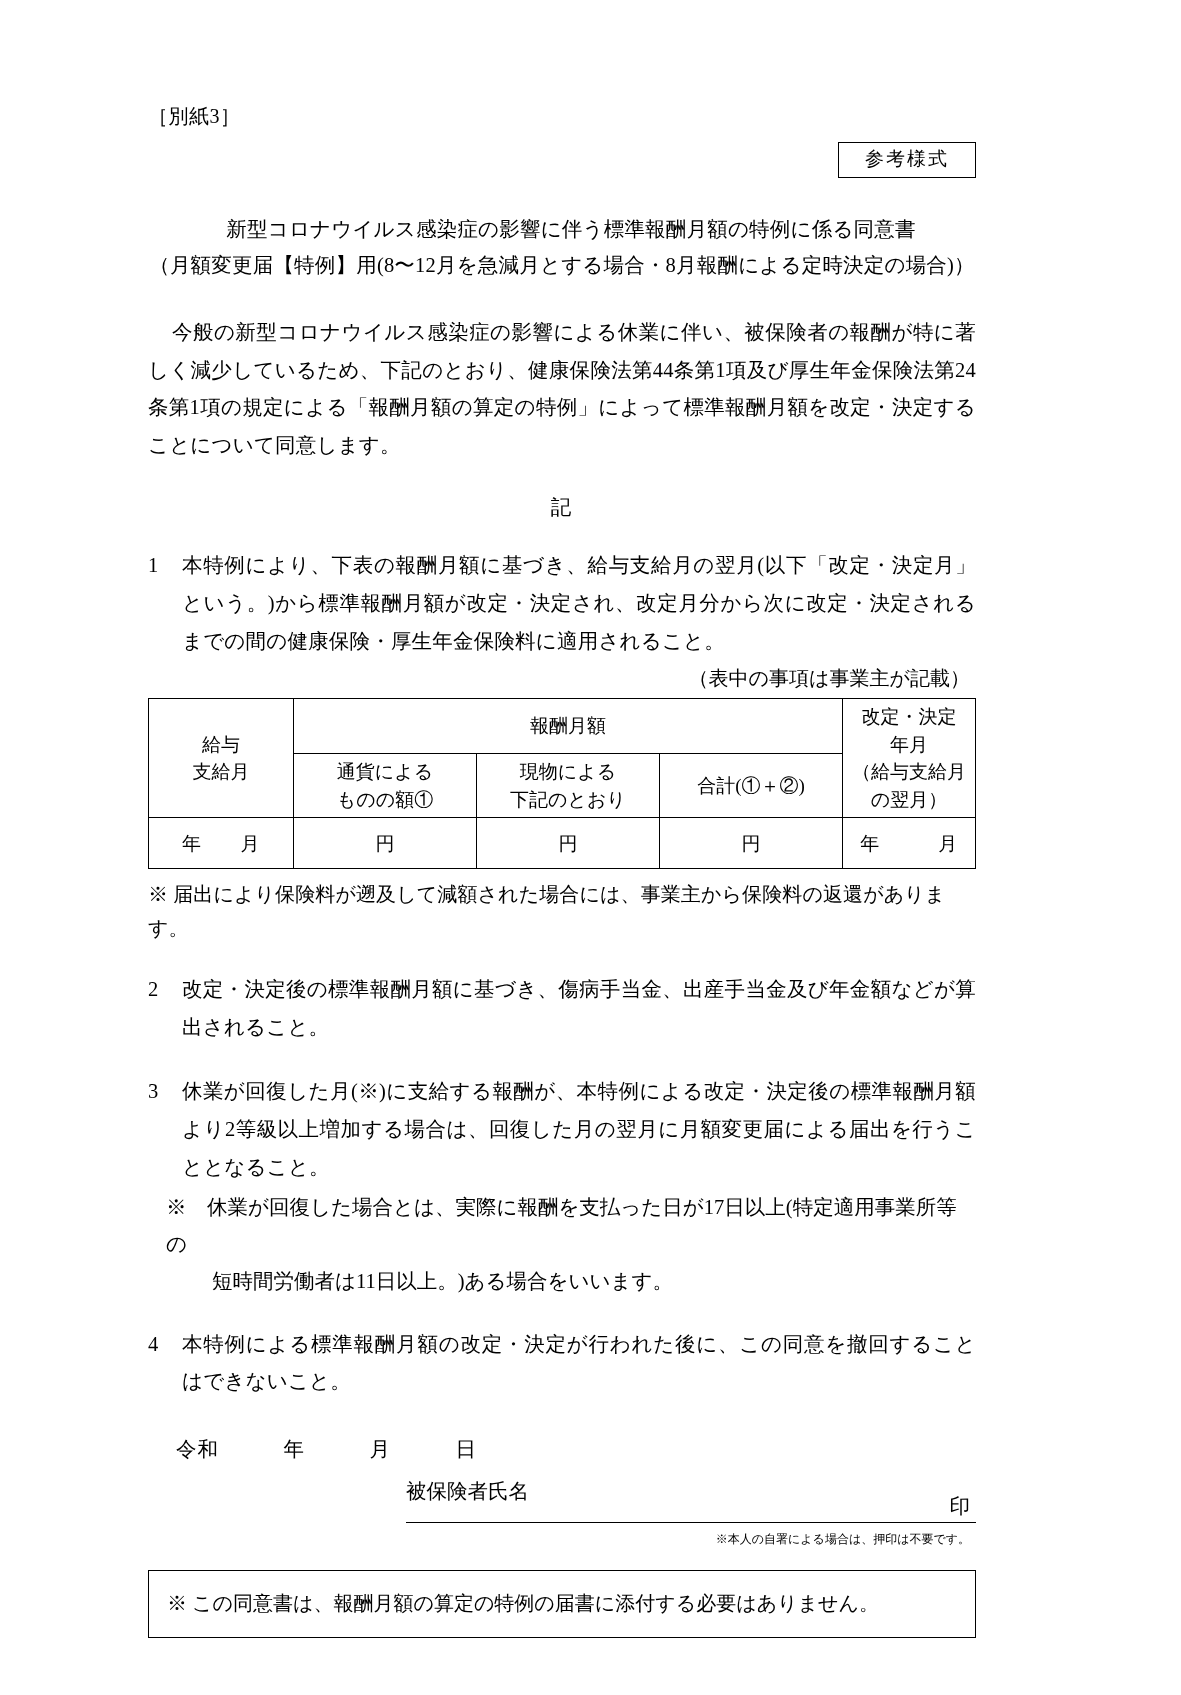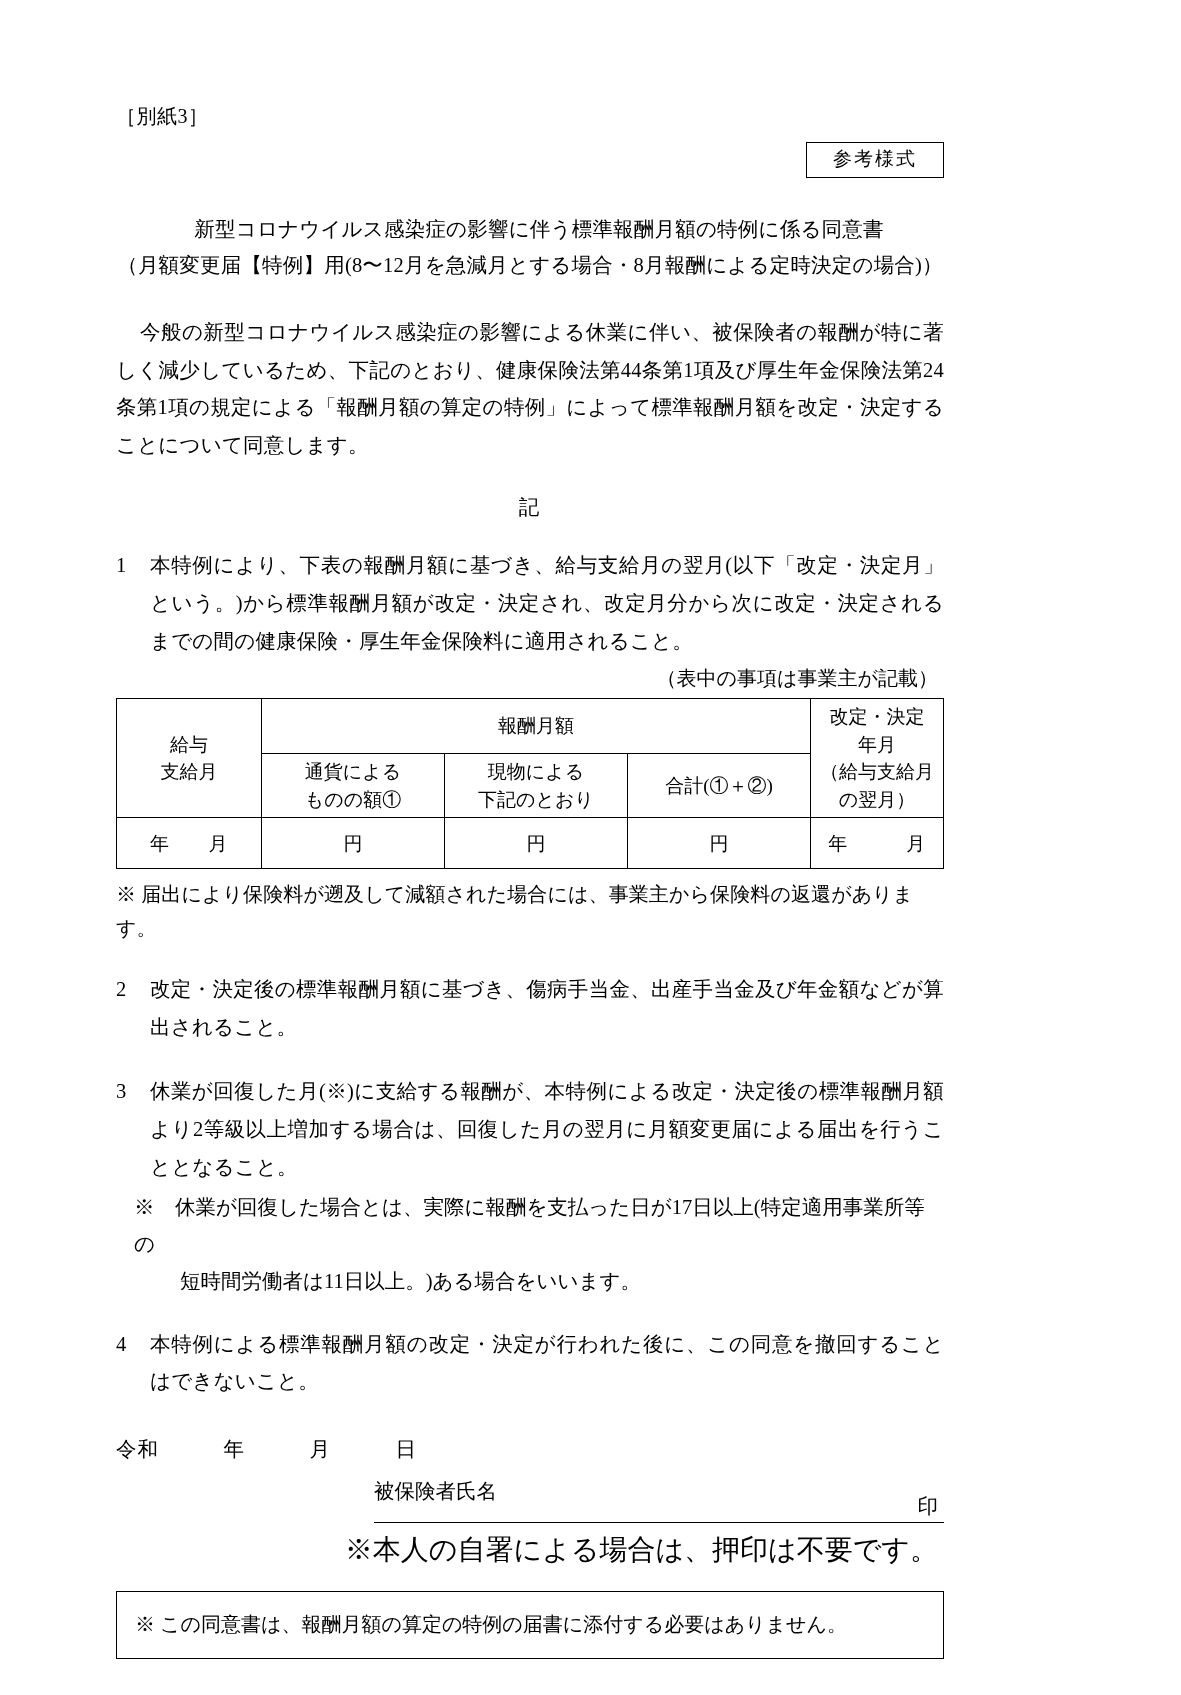--- a/index.html
+++ b/index.html
@@ -17,21 +17,21 @@
   .page {
     position: absolute;
     left: 0; top: 0;
     width: 1181px;
     height: 1695px;
     padding: 0;
     box-sizing: border-box;
   }
   .content {
     position: absolute;
-    left: 116px;
+    left: 148px;
     top: 104px;
     width: 828px;
   }
 
   
   .doc-tag {
     font-size: 20px;
     letter-spacing: 0.5px;
     line-height: 1.2;
   }
@@ -140,20 +140,21 @@
     margin-top: 8px;
     line-height: 1.7;
     letter-spacing: 0.1px;
   }
 
   
   .date-line {
     margin-top: 34px;
     font-size: 20.5px;
     letter-spacing: 1px;
+    margin-left: 28px;
   }
 
   .sign-row {
     margin-top: 14px;
     display: flex;
     align-items: flex-end;
     padding-left: 258px;
   }
   .sign-label {
     font-size: 20.5px;
@@ -167,21 +168,21 @@
     height: 28px;
   }
   .sign-seal {
     font-size: 20.5px;
     border-bottom: 1.5px solid #000;
     padding: 0 6px 2px 6px;
     white-space: nowrap;
   }
   .seal-note {
     text-align: right;
-    font-size: 28px;
+    font-size: 12px;
     margin-top: 8px;
     padding-right: 6px;
   }
 
   
   .bottom-box {
     border: 1.5px solid #000;
     margin-top: 22px;
     padding: 14px 18px 16px 18px;
     font-size: 20px;

